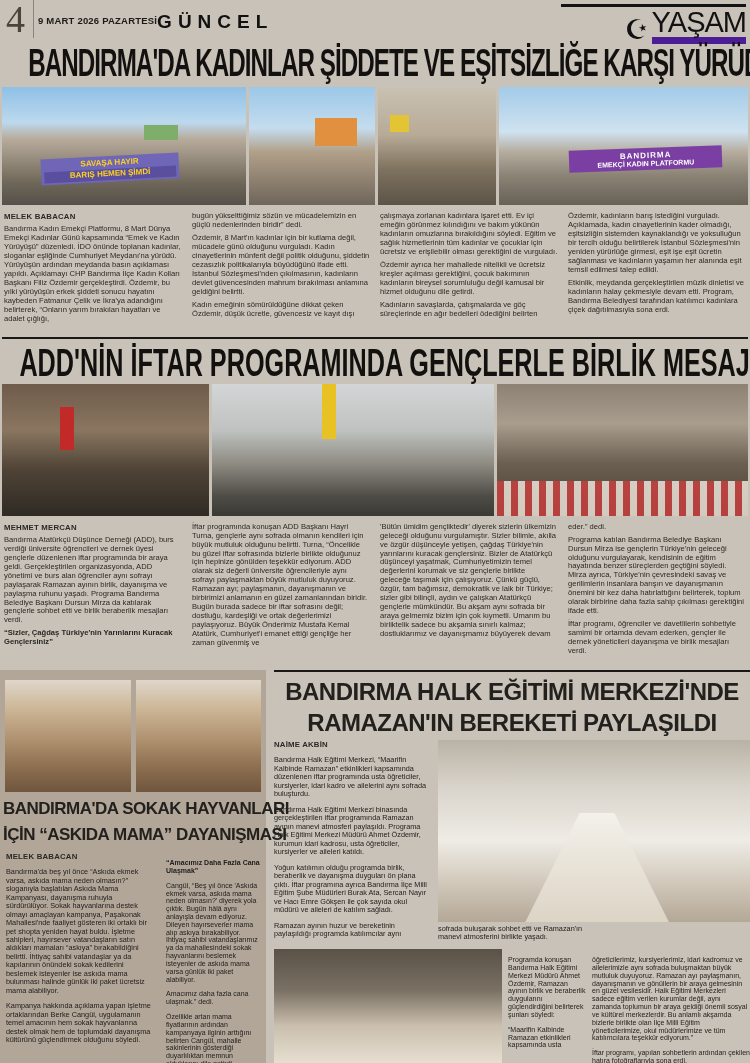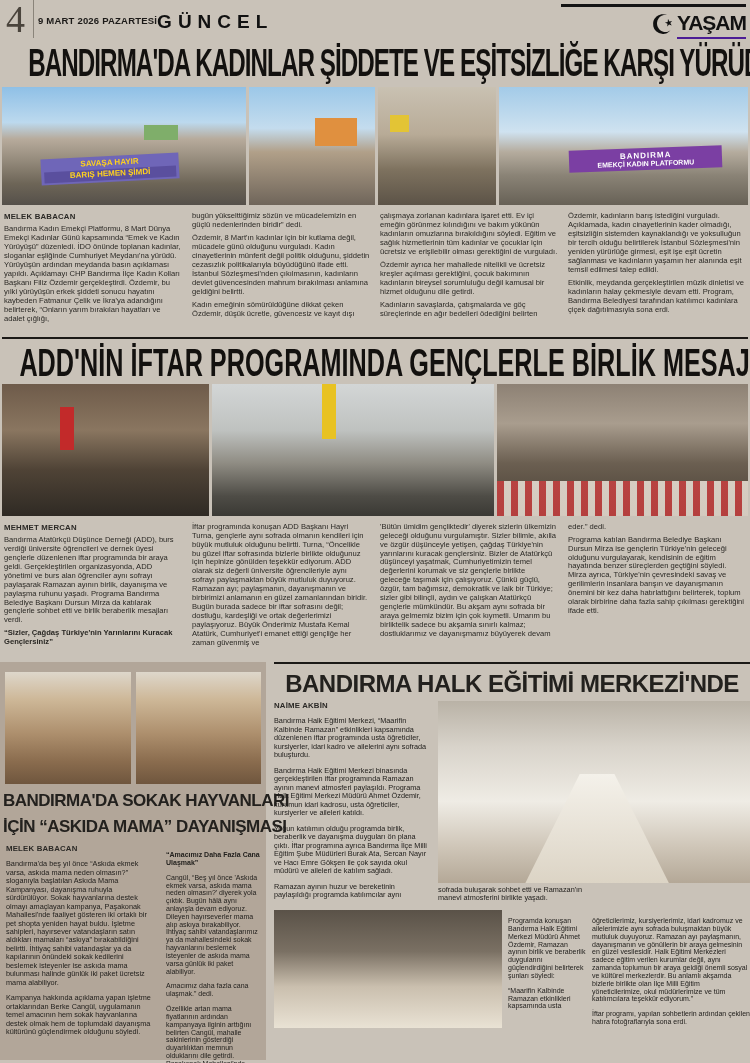--- a/index.html
+++ b/index.html
@@ -6,21 +6,21 @@
   body{width:750px;height:1063px;background:#c9c2b8;font-family:"Liberation Sans",sans-serif;color:#23211e;overflow:hidden;position:relative;}
   .page{width:750px;height:1063px;}
 
   
   header{display:flex;align-items:flex-start;height:40px;padding:0 4px;}
   .pagenum{font-family:"Liberation Serif",serif;font-size:38px;line-height:38px;color:#4a443c;padding:0 8px 0 2px;border-right:1px solid #8a847a;}
   .pagedate{font-size:9.5px;font-weight:700;letter-spacing:.2px;margin:15px 0 0 4px;color:#1c1a18;}
   .section{flex:1;text-align:left;font-size:19px;font-weight:700;letter-spacing:6px;margin-top:11px;color:#111;}
   .logo{width:185px;margin-top:4px;position:relative;display:flex;align-items:flex-end;justify-content:flex-end;border-top:3px solid #141414;padding-top:1px;}
   .crescent{font-size:27px;line-height:27px;transform:rotate(-12deg);margin-right:2px;color:#111;}
-  .logo-text{font-size:21px;line-height:29px;font-weight:700;letter-spacing:-1px;color:#121212;border-bottom:2px solid #4c1d95;}
+  .logo-text{font-size:29px;line-height:29px;font-weight:400;letter-spacing:-1px;color:#121212;border-bottom:7px solid #4c1d95;}
 
   
   .hl{margin:0;text-align:center;font-weight:700;color:#13110f;white-space:nowrap;overflow:visible;}
   .hl span{display:inline-block;}
   .hl-1{height:47px;line-height:47px;font-size:26px;letter-spacing:-1px;}
   .hl-1 span{transform:scale(.93,1.5);}
   .hl-2{height:44px;line-height:44px;font-size:26px;letter-spacing:0;margin-left:8px;}
   .hl-2 span{transform:scale(.97,1.5);}
   .hl-3{margin:4px 0 2px;}
   .hl-3 div{font-size:17px;line-height:26px;letter-spacing:-.5px;font-weight:700;text-align:center;white-space:nowrap;}
@@ -162,20 +162,21 @@
       </div>
       <div class="col">
         <p>İftar programında konuşan ADD Başkanı Hayri Turna, gençlerle aynı sofrada olmanın kendileri için büyük mutluluk olduğunu belirtti. Turna, “Öncelikle bu güzel iftar sofrasında bizlerle birlikte olduğunuz için hepinize gönülden teşekkür ediyorum. ADD olarak siz değerli üniversite öğrencileriyle aynı sofrayı paylaşmaktan büyük mutluluk duyuyoruz. Ramazan ayı; paylaşmanın, dayanışmanın ve birbirimizi anlamanın en güzel zamanlarından biridir. Bugün burada sadece bir iftar sofrasını değil; dostluğu, kardeşliği ve ortak değerlerimizi paylaşıyoruz. Büyük Önderimiz Mustafa Kemal Atatürk, Cumhuriyet'i emanet ettiği gençliğe her zaman güvenmiş ve</p>
       </div>
       <div class="col">
         <p>'Bütün ümidim gençliktedir' diyerek sizlerin ülkemizin geleceği olduğunu vurgulamıştır. Sizler bilimle, akılla ve özgür düşünceyle yetişen, çağdaş Türkiye'nin yarınlarını kuracak gençlersiniz. Bizler de Atatürkçü düşünceyi yaşatmak, Cumhuriyetimizin temel değerlerini korumak ve siz gençlerle birlikte geleceğe taşımak için çalışıyoruz. Çünkü güçlü, özgür, tam bağımsız, demokratik ve laik bir Türkiye; sizler gibi bilinçli, aydın ve çalışkan Atatürkçü gençlerle mümkündür. Bu akşam aynı sofrada bir araya gelmemiz bizim için çok kıymetli. Umarım bu birliktelik sadece bu akşamla sınırlı kalmaz; dostluklarımız ve dayanışmamız büyüyerek devam</p>
       </div>
       <div class="col">
         <p>eder.” dedi.</p>
         <p>Programa katılan Bandırma Belediye Başkanı Dursun Mirza ise gençlerin Türkiye'nin geleceği olduğunu vurgulayarak, kendisinin de eğitim hayatında benzer süreçlerden geçtiğini söyledi. Mirza ayrıca, Türkiye'nin çevresindeki savaş ve gerilimlerin insanlara barışın ve dayanışmanın önemini bir kez daha hatırlattığını belirterek, toplum olarak birbirine daha fazla sahip çıkılması gerektiğini ifade etti.</p>
+        <p>İftar programı, öğrenciler ve davetlilerin sohbetiyle samimi bir ortamda devam ederken, gençler ile dernek yöneticileri dayanışma ve birlik mesajları verdi.</p>
       </div>
     </div>
   </section>
 
   <div class="bottom">
 
     <aside class="panel">
       <div class="photorow">
         <div class="ph g-pet" style="flex:1;height:112px;"></div>
         <div class="ph g-pet" style="flex:1;height:112px;"></div>
@@ -195,20 +196,21 @@
           <p>Cangül, “Beş yıl önce 'Askıda ekmek varsa, askıda mama neden olmasın?' diyerek yola çıktık. Bugün hâlâ aynı anlayışla devam ediyoruz. Dileyen hayırseverler mama alıp askıya bırakabiliyor. İhtiyaç sahibi vatandaşlarımız ya da mahallesindeki sokak hayvanlarını beslemek isteyenler de askıda mama varsa günlük iki paket alabiliyor.</p>
           <p>Amacımız daha fazla cana ulaşmak.” dedi.</p>
           <p>Özellikle artan mama fiyatlarının ardından kampanyaya ilginin arttığını belirten Cangül, mahalle sakinlerinin gösterdiği duyarlılıktan memnun olduklarını dile getirdi. Paşakonak Mahallesi'nde sürdürülen Askıda Mama Kampanyası, hem hayvanseverler hem de ihtiyaç sahibi vatandaşlar için dayanışmanın güzel bir örneği olmaya devam ediyor.</p>
         </div>
       </div>
     </aside>
 
     <section class="a4">
       <h2 class="hl-4">
         <div><span>BANDIRMA HALK EĞİTİMİ MERKEZİ'NDE</span></div>
+        <div><span>RAMAZAN'IN BEREKETİ PAYLAŞILDI</span></div>
       </h2>
       <div class="a4-top">
         <div class="introcol">
           <p class="byline">NAİME AKBİN</p>
           <p>Bandırma Halk Eğitimi Merkezi, “Maarifin Kalbinde Ramazan” etkinlikleri kapsamında düzenlenen iftar programında usta öğreticiler, kursiyerler, idari kadro ve ailelerini aynı sofrada buluşturdu.</p>
           <p>Bandırma Halk Eğitimi Merkezi binasında gerçekleştirilen iftar programında Ramazan ayının manevi atmosferi paylaşıldı. Programa Halk Eğitimi Merkezi Müdürü Ahmet Özdemir, kurumun idari kadrosu, usta öğreticiler, kursiyerler ve aileleri katıldı.</p>
           <p>Yoğun katılımın olduğu programda birlik, beraberlik ve dayanışma duyguları ön plana çıktı. İftar programına ayrıca Bandırma İlçe Milli Eğitim Şube Müdürleri Burak Ata, Sercan Nayır ve Hacı Emre Gökşen ile çok sayıda okul müdürü ve aileleri de katılım sağladı.</p>
           <p>Ramazan ayının huzur ve bereketinin paylaşıldığı programda katılımcılar aynı</p>
         </div>
         <div class="a4-right">

